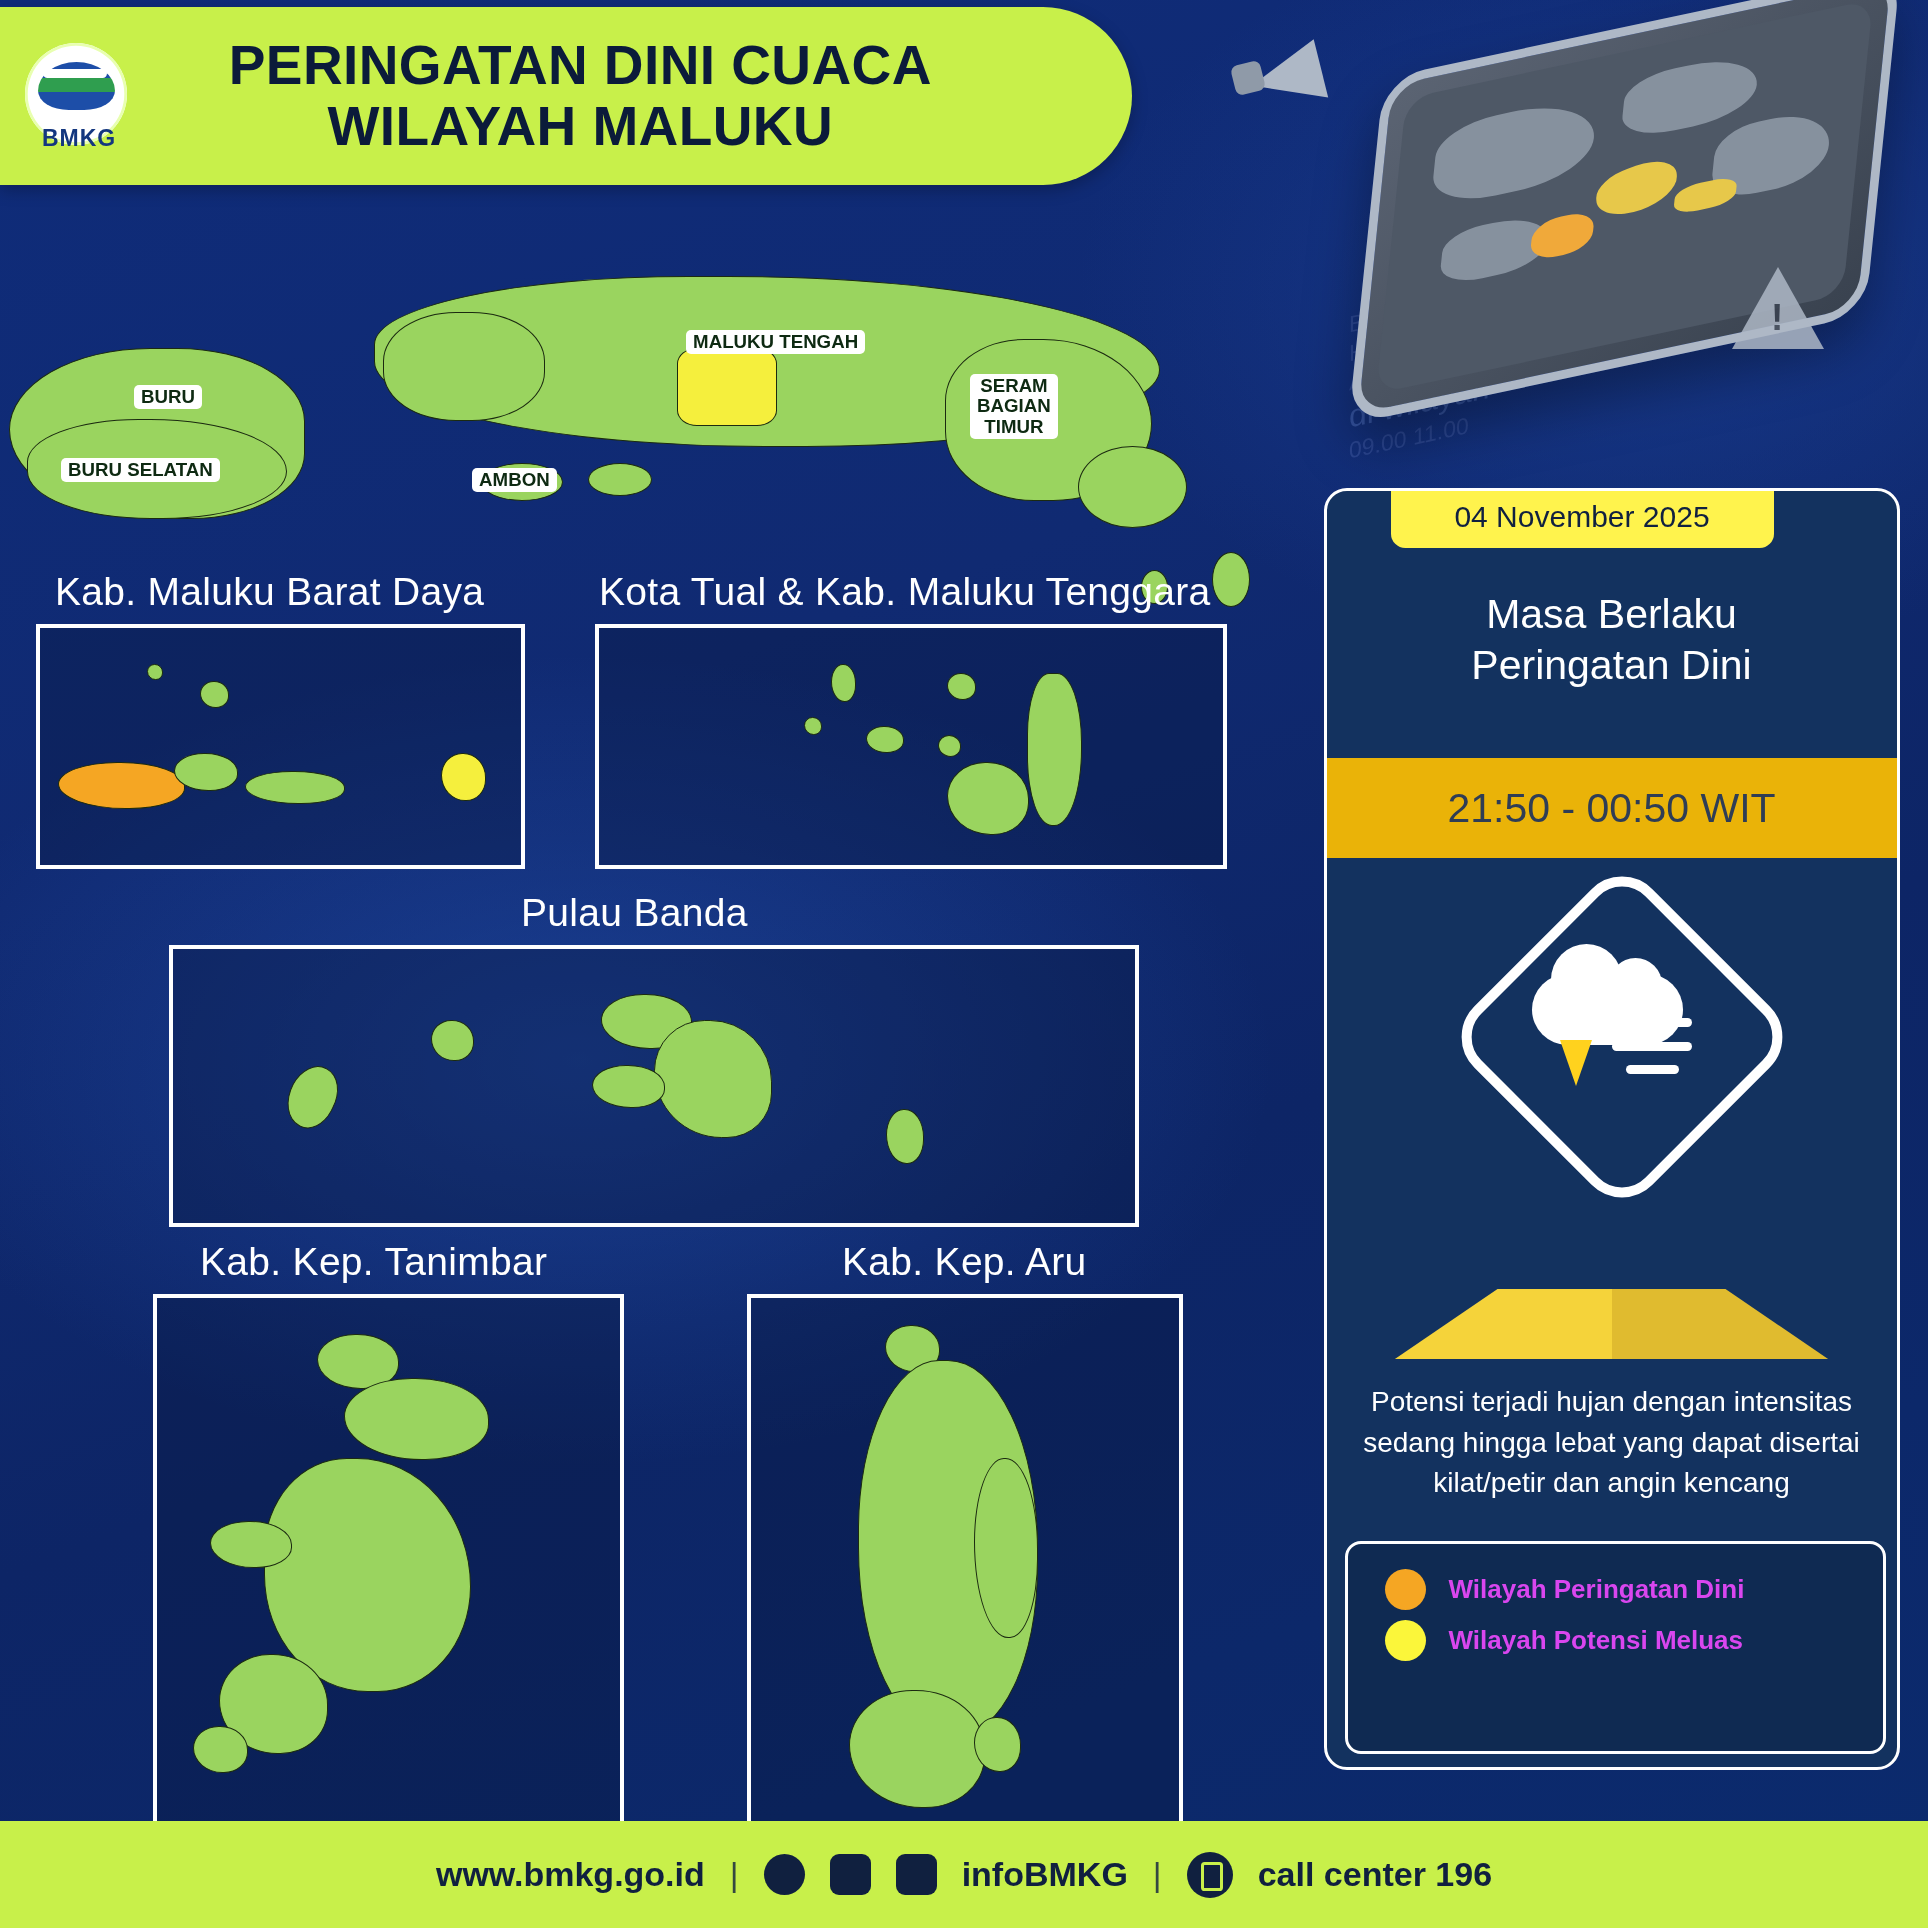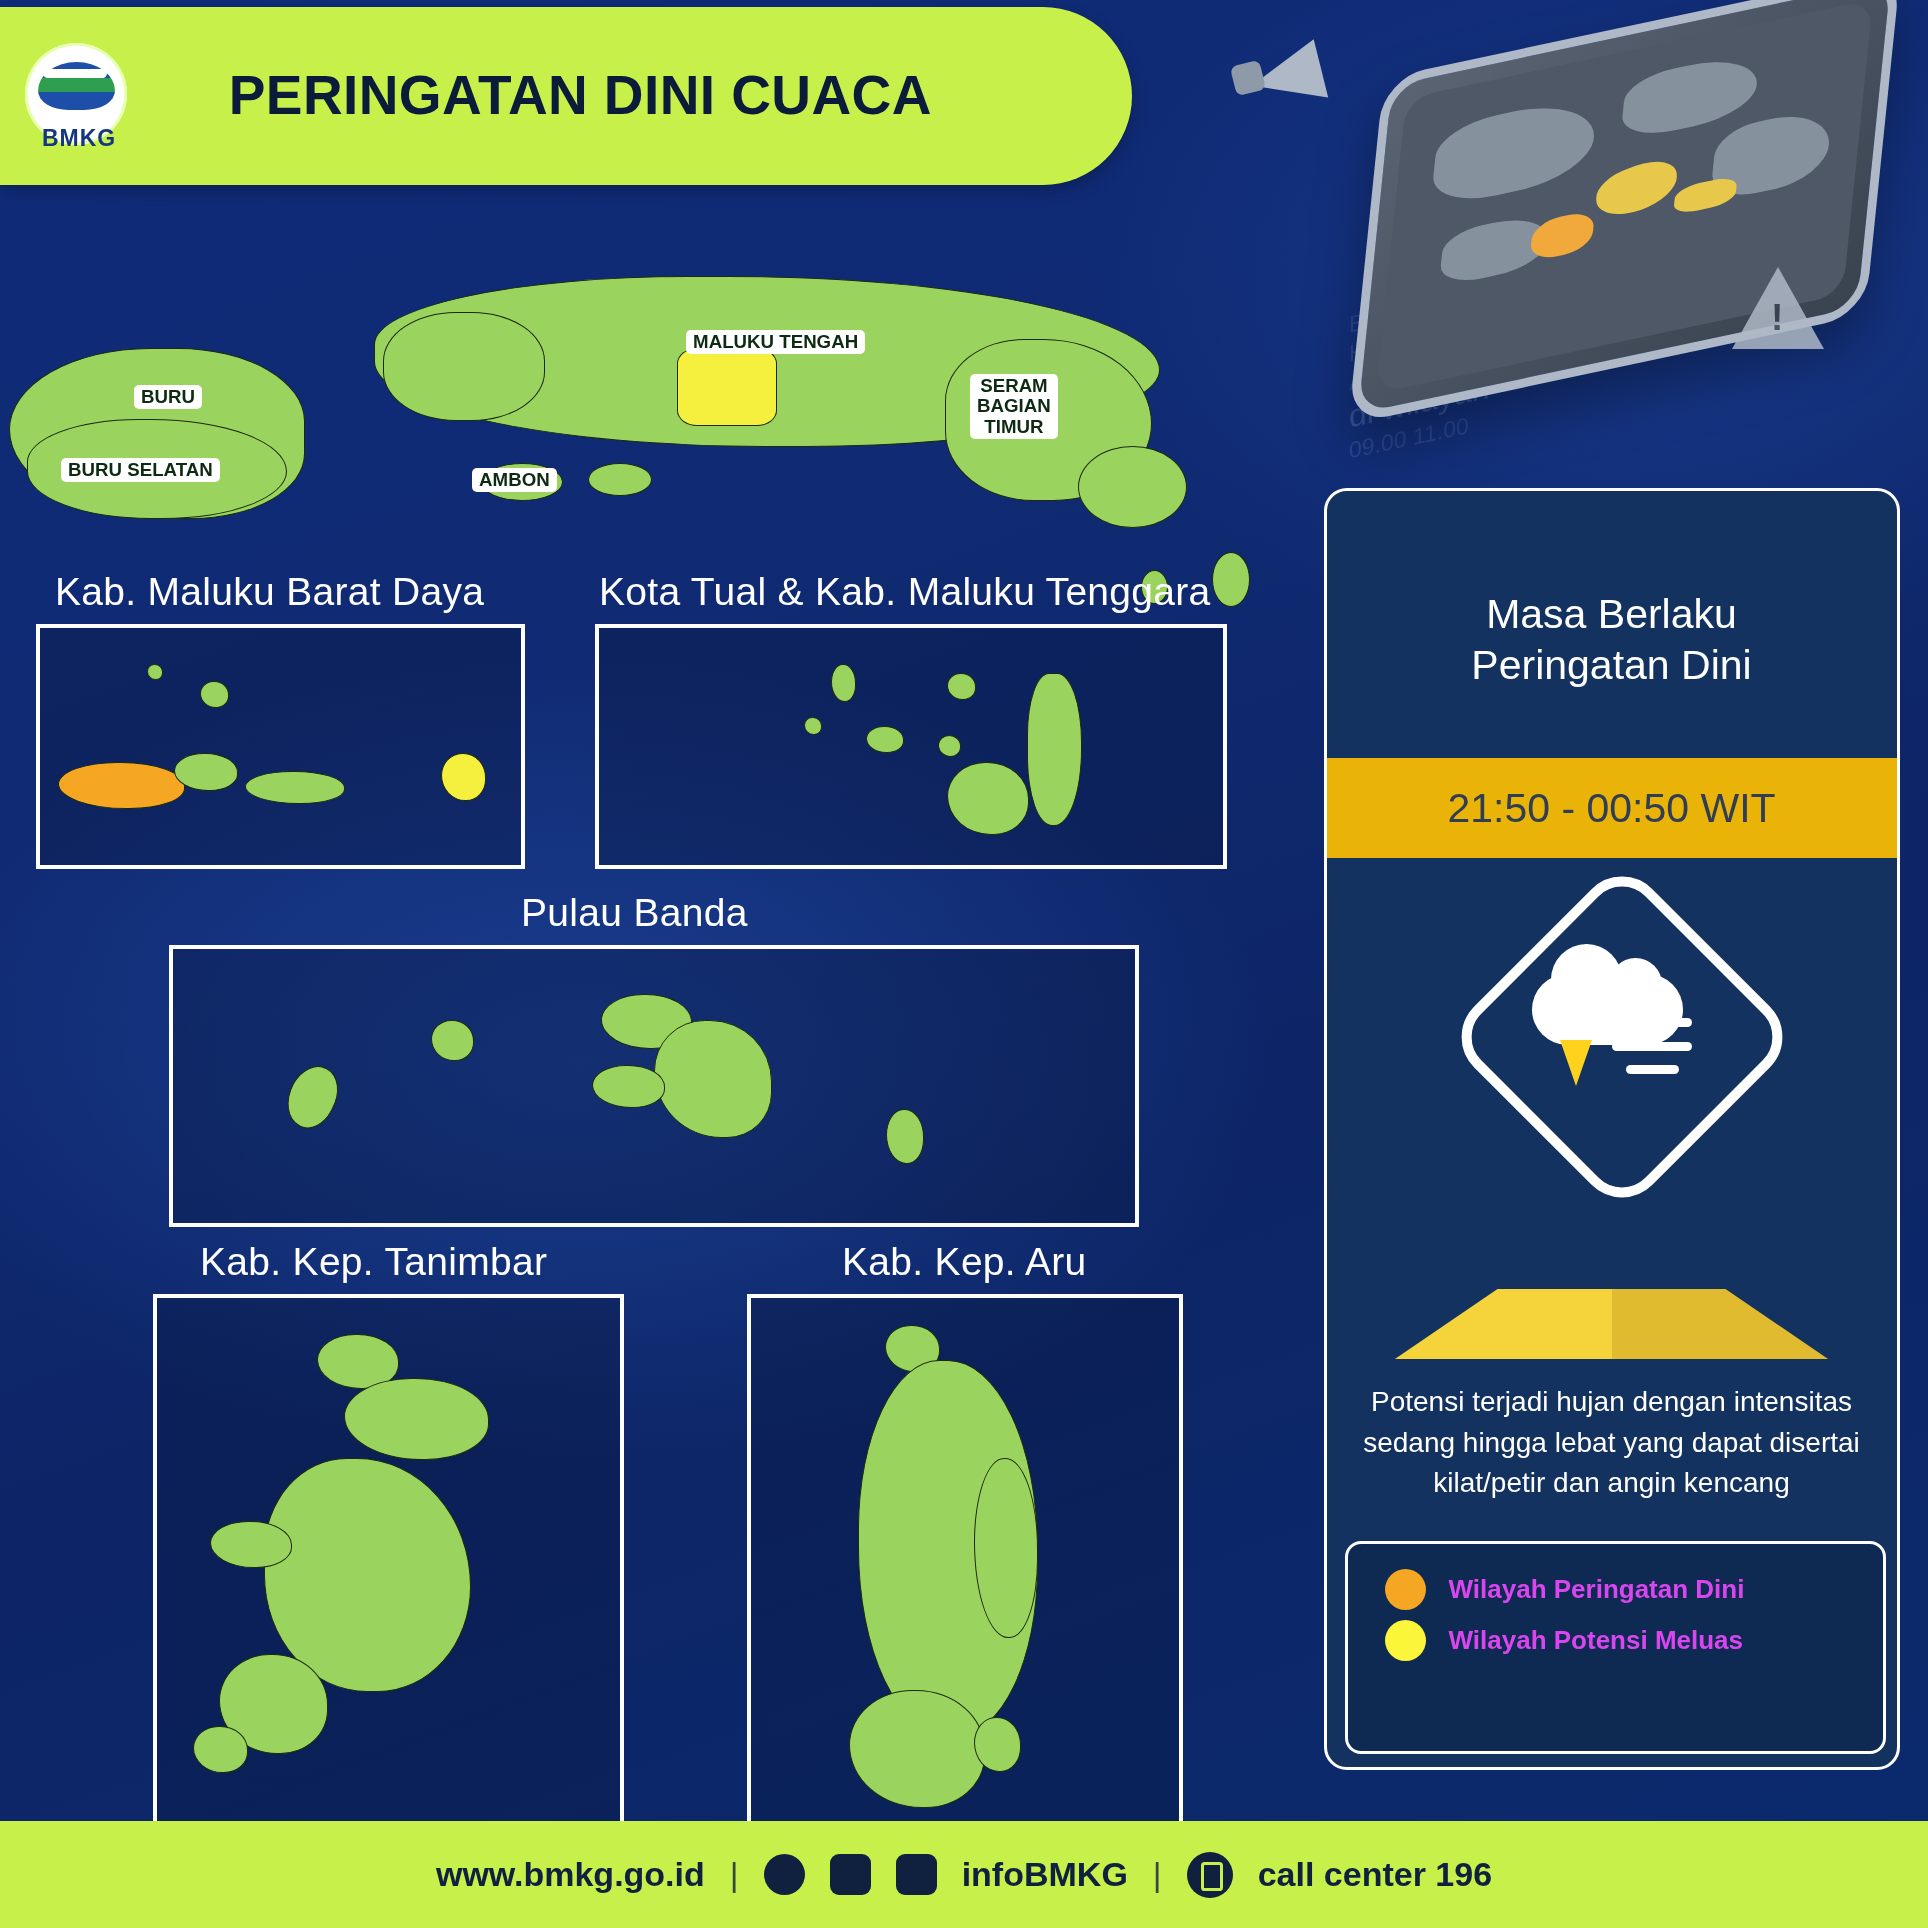--- a/index.html
+++ b/index.html
@@ -87,20 +87,21 @@
 <div class="bgglow"></div>
 
 <div class="title-pill">
   <div class="logo">
     <div class="circle"></div>
     <div class="wave"></div>
     <div class="lbl">BMKG</div>
   </div>
   <div class="title-text">
     <div>PERINGATAN DINI CUACA</div>
+    <div>WILAYAH MALUKU</div>
   </div>
 </div>
 
 <div class="device-wrap">
   <div class="megaphone">
     <div class="cone"></div>
       <div class="cap"></div>
   </div>
   <div class="grid-dots">
     <i></i>
@@ -205,20 +206,21 @@
 <div class="panel-title" style="left:842px;top:1240px;">Kab. Kep. Aru</div>
 <div class="panel" style="left:747px;top:1294px;width:428px;height:588px;">
   <div class="isl" style="left:134px;top:27px;width:53px;height:45px;"></div>
   <div class="isl" style="left:107px;top:62px;width:178px;height:374px;border-radius:45% 50% 45% 50%;"></div>
   <div class="isl" style="left:223px;top:160px;width:62px;height:178px;"></div>
   <div class="isl" style="left:98px;top:392px;width:134px;height:116px;"></div>
   <div class="isl" style="left:223px;top:419px;width:45px;height:53px;"></div>
 </div>
 
 <div class="card">
+  <div class="datepill">04 November 2025</div>
   <div class="masa">
     <div>Masa Berlaku</div>
     <div>Peringatan Dini</div>
   </div>
   <div class="timebar">21:50 - 00:50 WIT</div>
   <div class="iconbox">
     <div class="ground"></div>
     <div class="diamond"></div>
     <div class="wxicon">
       <div class="cloud"></div>

